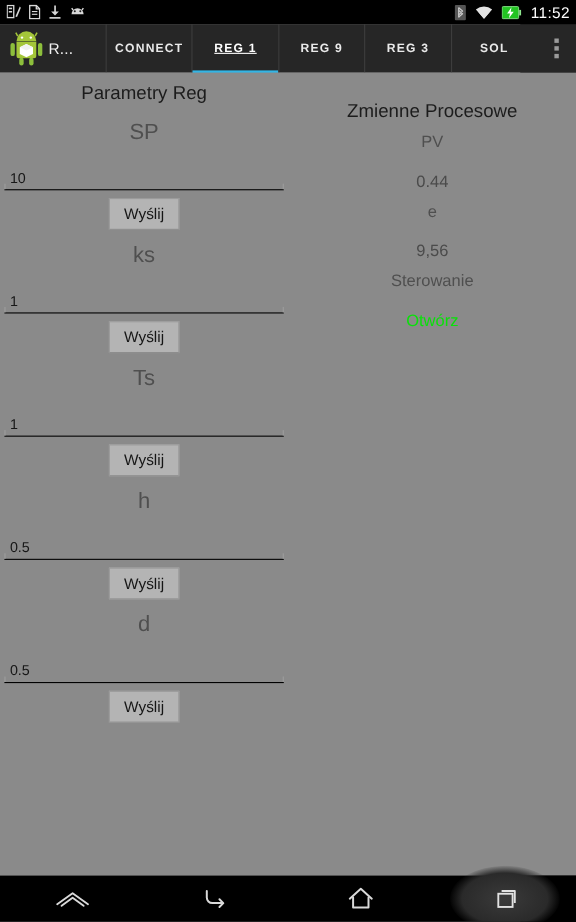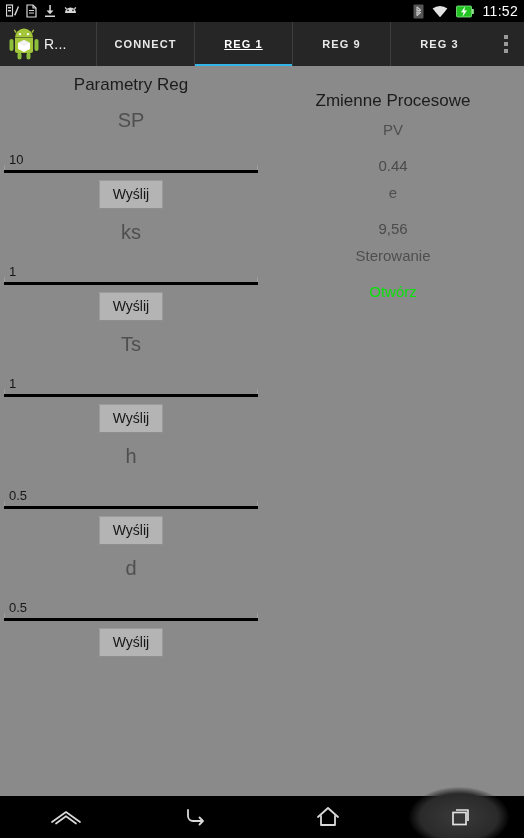--- a/index.html
+++ b/index.html
@@ -60,21 +60,21 @@
     text-align:center; font-size:17px; color:#1c1c1c;
     padding-top:9px; padding-bottom:2px;
   }
   .field-label{
     text-align:center; font-size:20px; color:#4f4f4f;
     margin-top:12px; margin-bottom:11px;
   }
   .edit{
     position:relative; height:30px; margin:0 4px;
     display:flex; align-items:flex-end;
-    border-bottom:3px solid #000000;
+    border-bottom:1px solid #000000;
   }
   .edit::before, .edit::after{
     content:""; position:absolute; bottom:0; width:1px; height:5px; background:#9d9d9d;
   }
   .edit::before{ left:0; }
   .edit::after{ right:0; }
   .edit span{
     font-size:13px; color:#171717; padding:0 5px 4px 5px; line-height:1;
   }
   .btn-row{ display:flex; justify-content:center; margin-top:7px; }
@@ -183,20 +183,21 @@
         <path d="M15 12 L21 15 L15 18 L9 15 Z" fill="#f2f2f2"></path>
       </svg>
       <span class="ab-title">R...</span>
     </div>
 
     <div class="tabs">
       <div class="tab">CONNECT</div>
       <div class="tab active">REG 1</div>
       <div class="tab">REG 9</div>
       <div class="tab">REG 3</div>
+      <div class="tab">SOL</div>
     </div>
 
     <div class="ab-overflow">
       <i></i>
         <i></i>
         <i></i>
     </div>
   </div>
 
   <div class="content">

